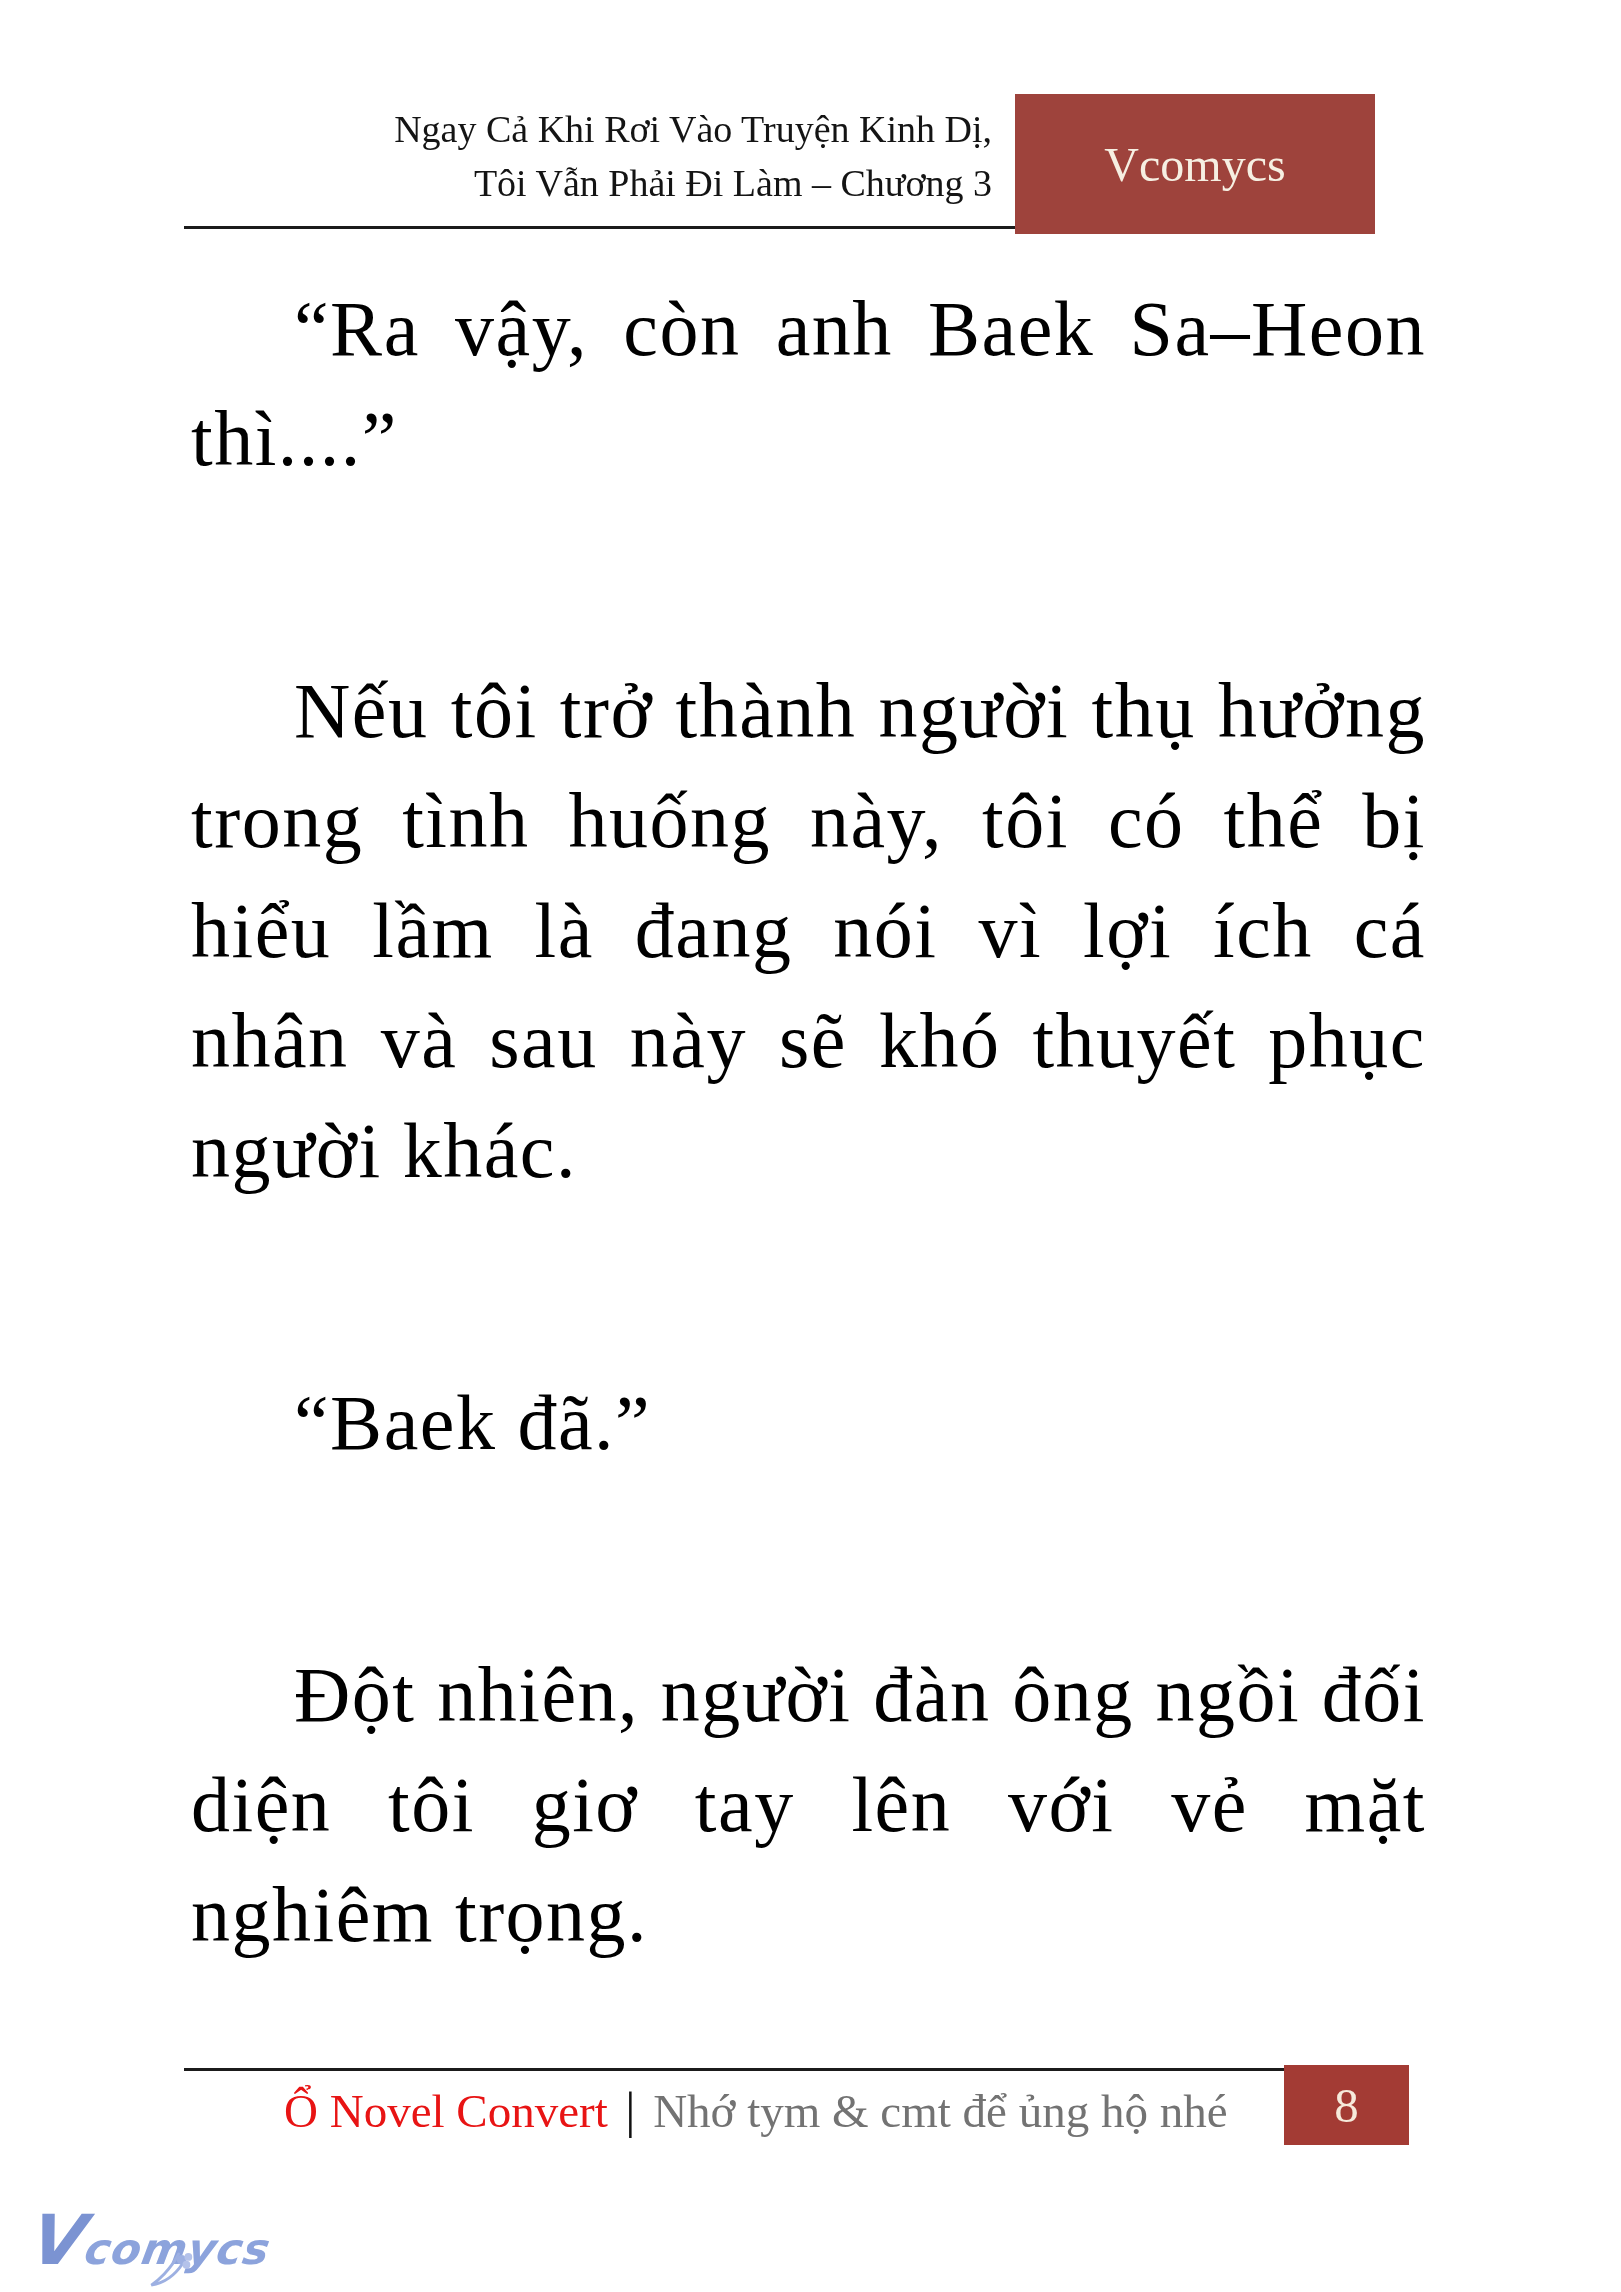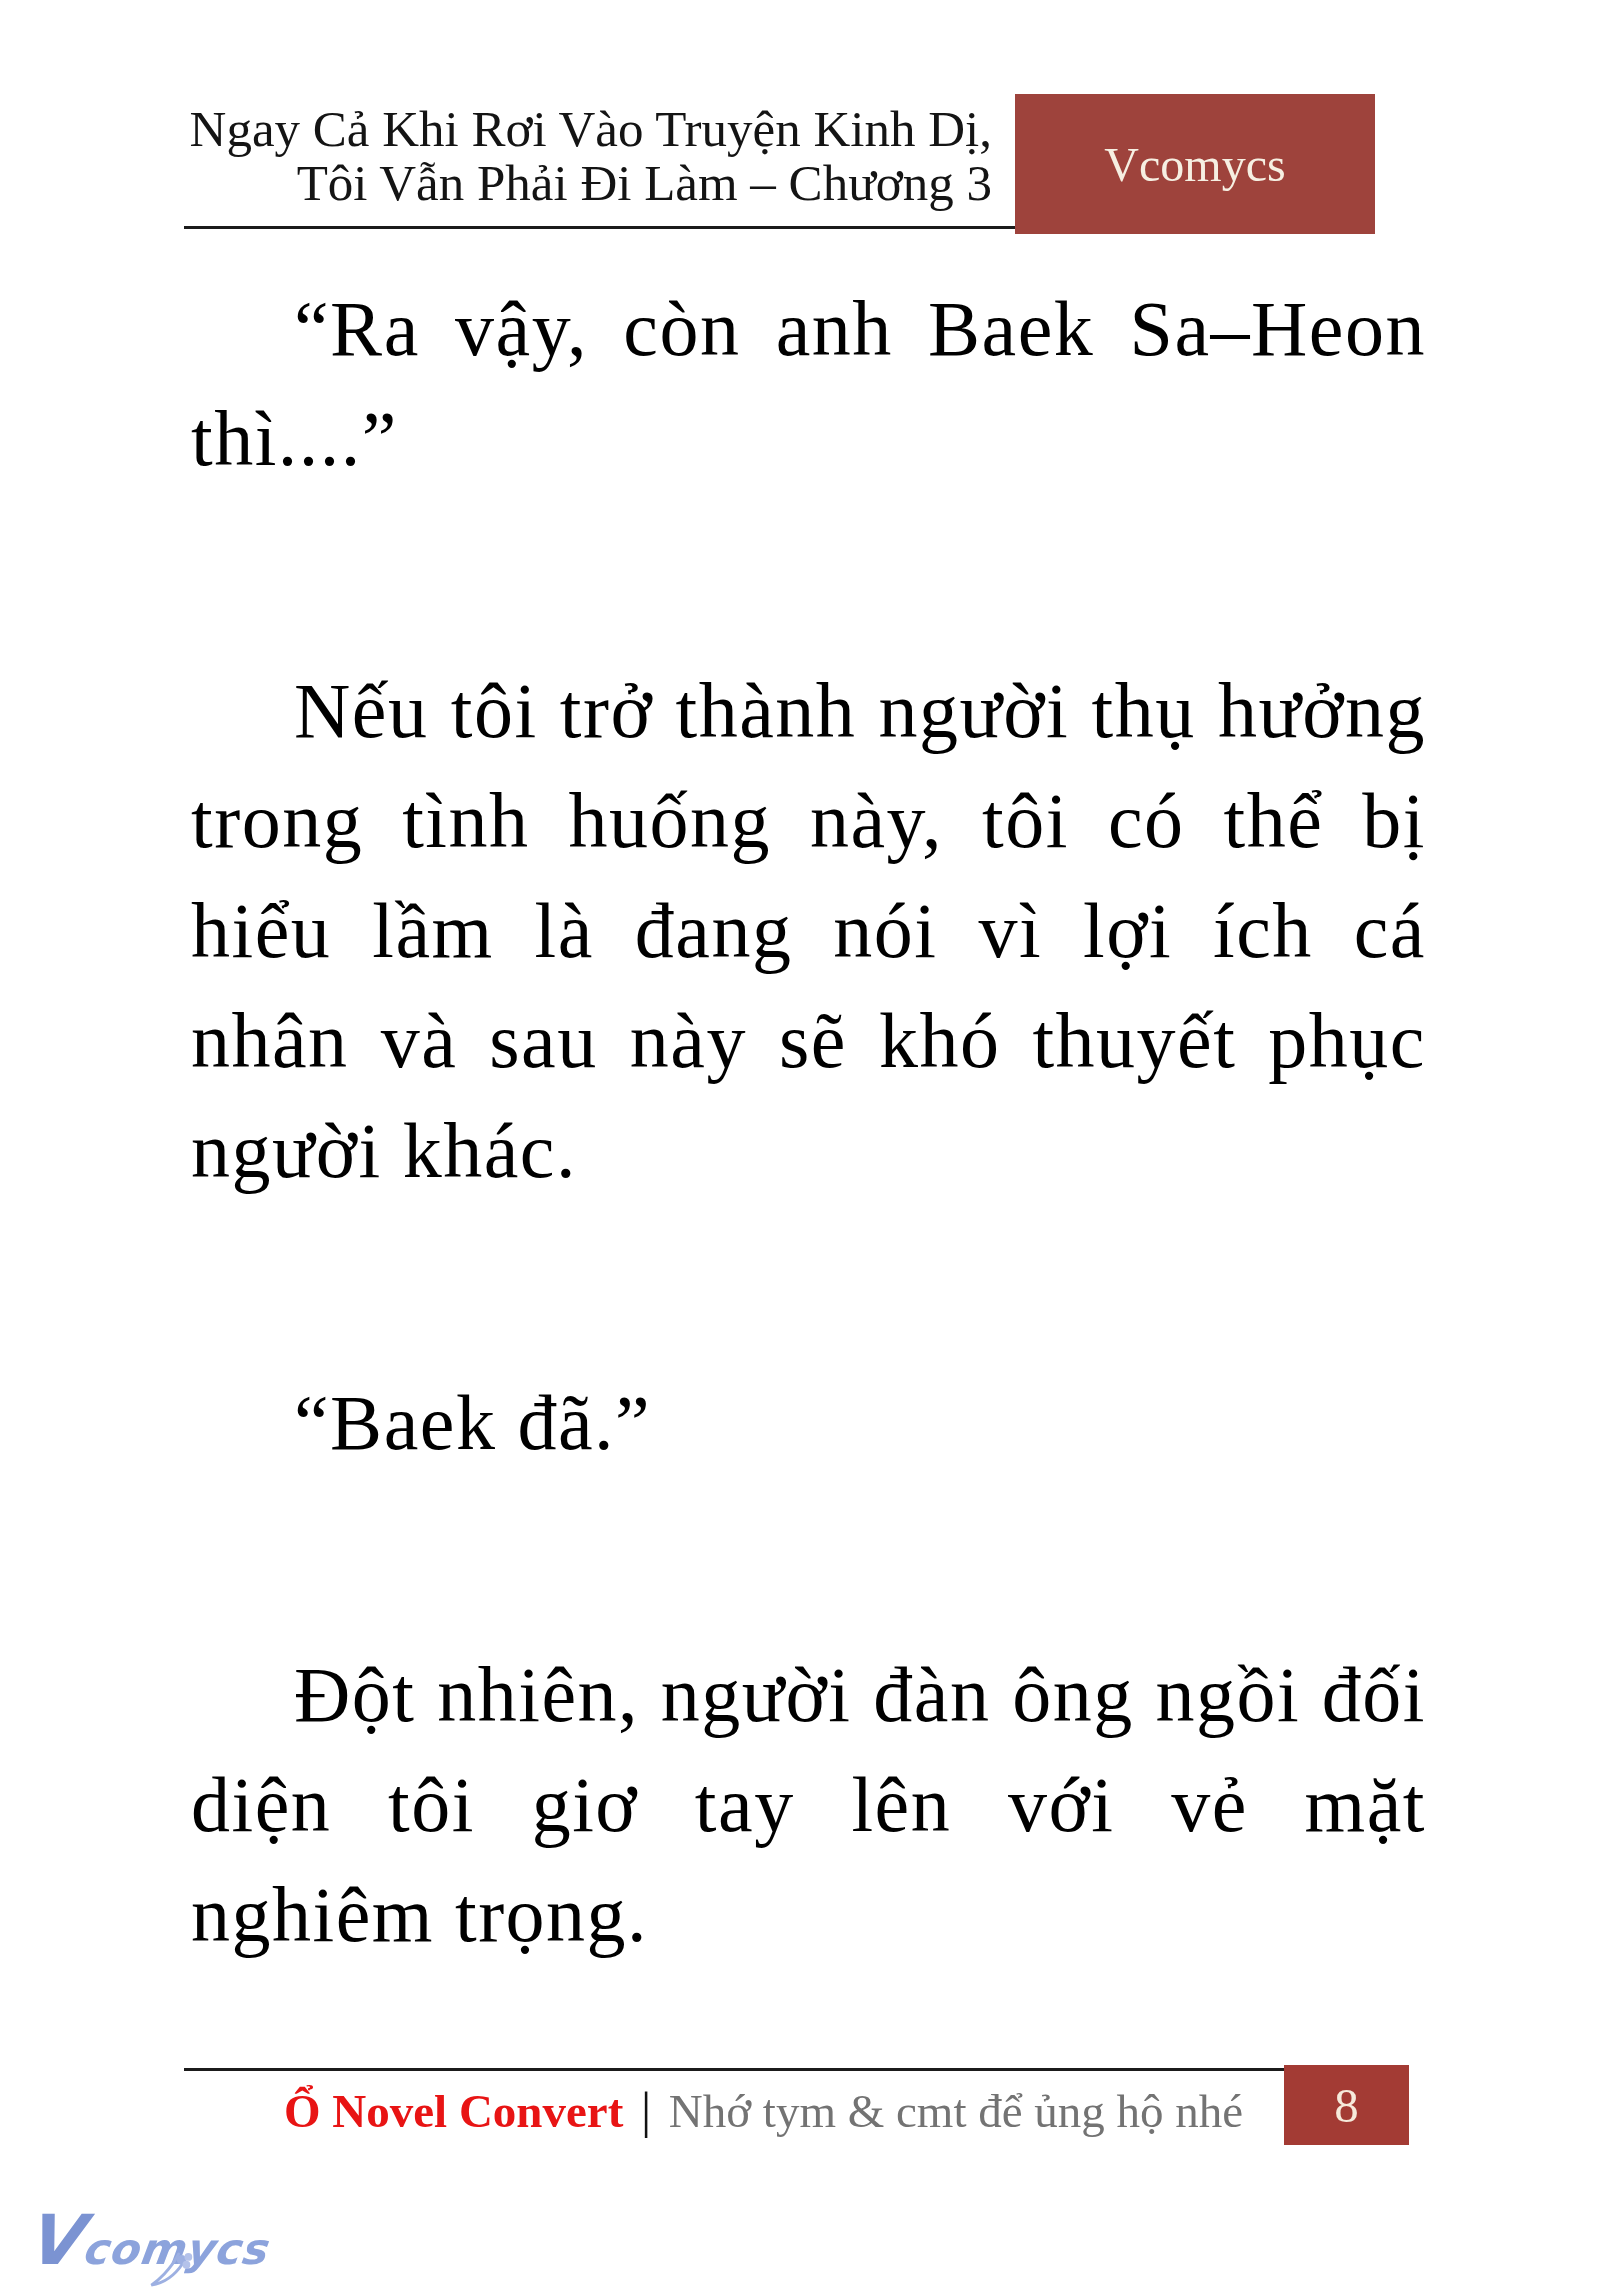--- a/index.html
+++ b/index.html
@@ -9,21 +9,21 @@
     background:#ffffff;
     overflow:hidden;
     font-family:"Liberation Serif", serif;
     color:#000;
   }
   
   .header-title{
     position:absolute;
     top:102px;right:629px;
     text-align:right;
-    font-size:51px;line-height:54px;
+    font-size:38px;line-height:54px;
     color:#141414;
     white-space:nowrap;
   }
   .header-rule{
     position:absolute;
     left:184px;top:226px;
     width:831px;height:2.9px;
     background:#1b1b1b;
   }
   .header-badge{
@@ -58,21 +58,21 @@
     background:#1b1b1b;
   }
   .footer-line{
     position:absolute;
     left:284px;top:2079px;
     height:63px;
     display:flex;align-items:baseline;
     font-size:47px;line-height:63px;
     white-space:nowrap;
   }
-  .footer-brand{font-weight:bold;}
+  .footer-brand{font-weight:normal;}
   .footer-sep{
     color:#111;
     margin:0 17.6px;
     font-weight:400;
     font-size:51px;
   }
   .footer-note{color:#737373;}
   .page-number-box{
     position:absolute;
     left:1284px;top:2065px;

